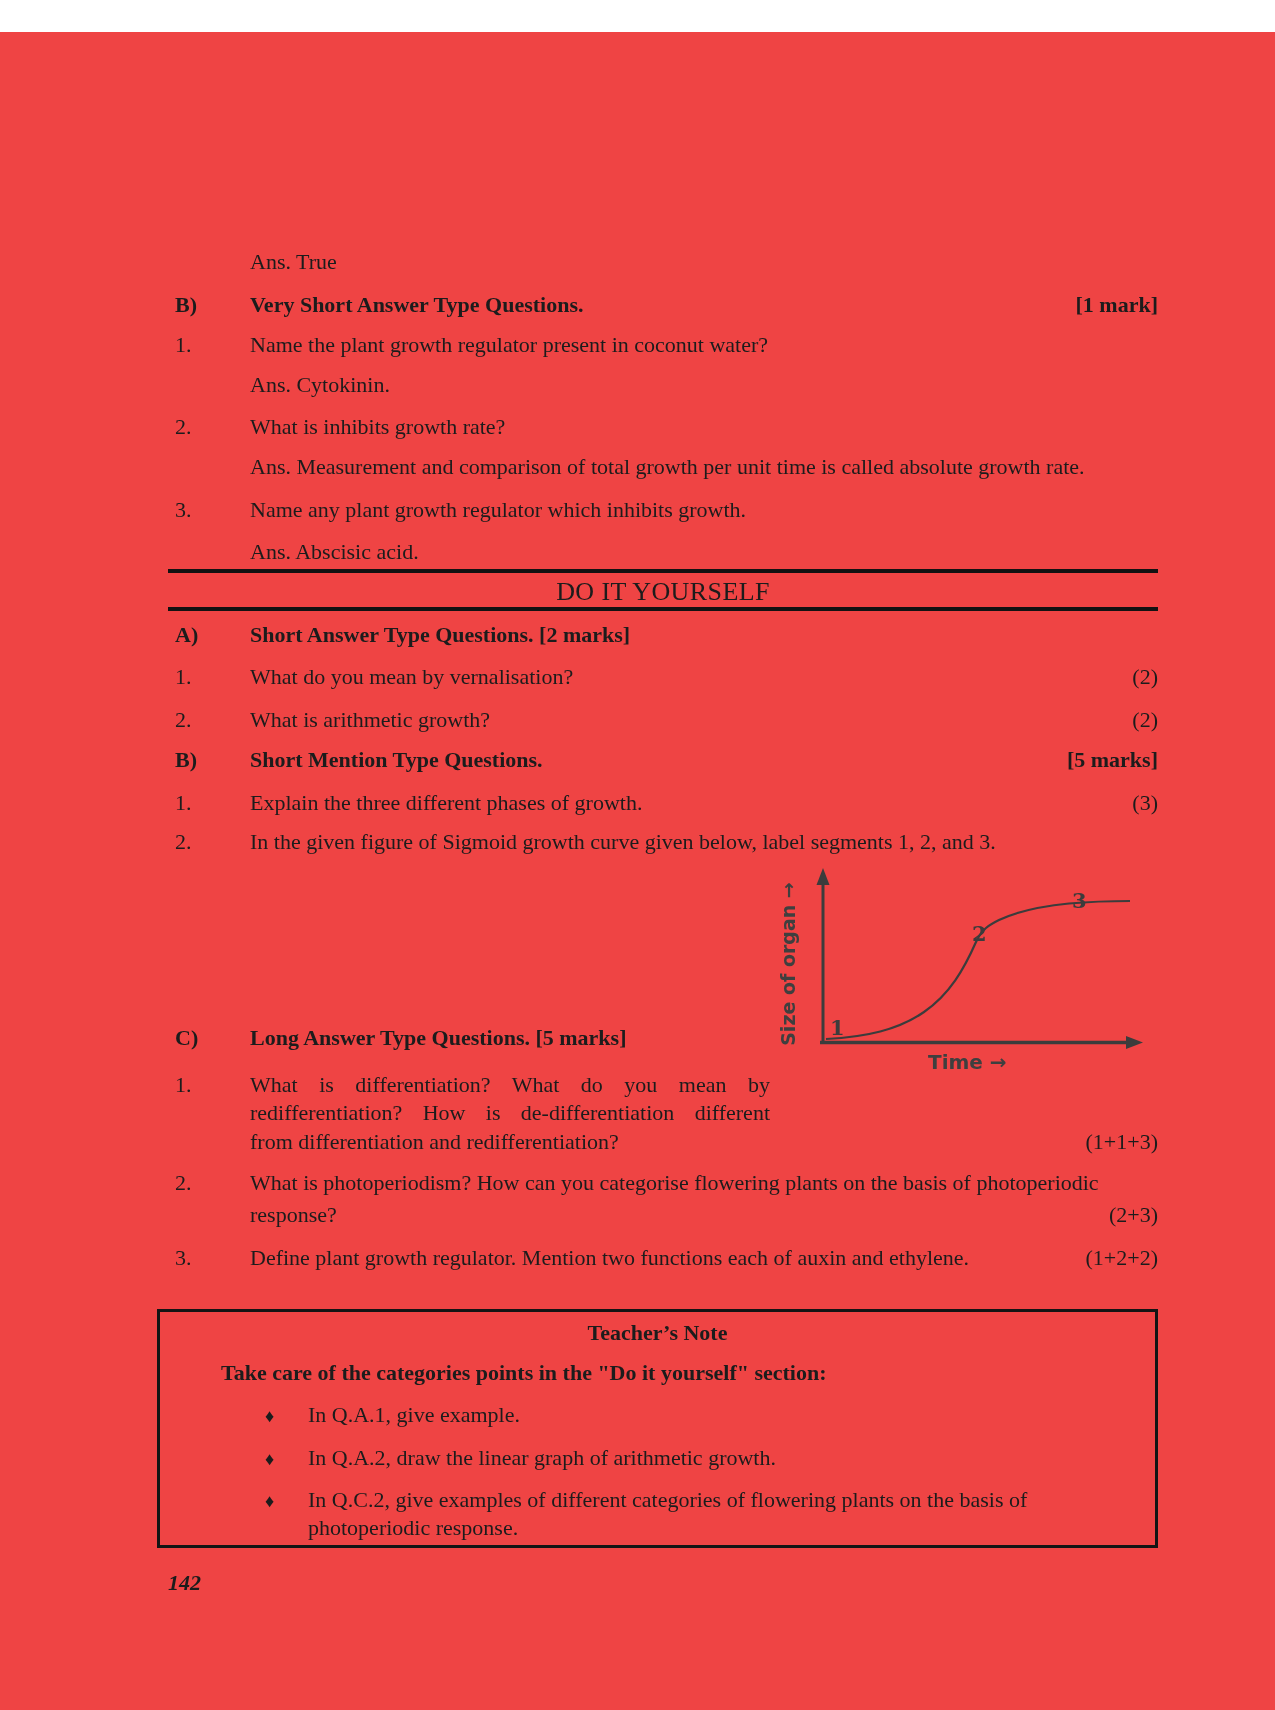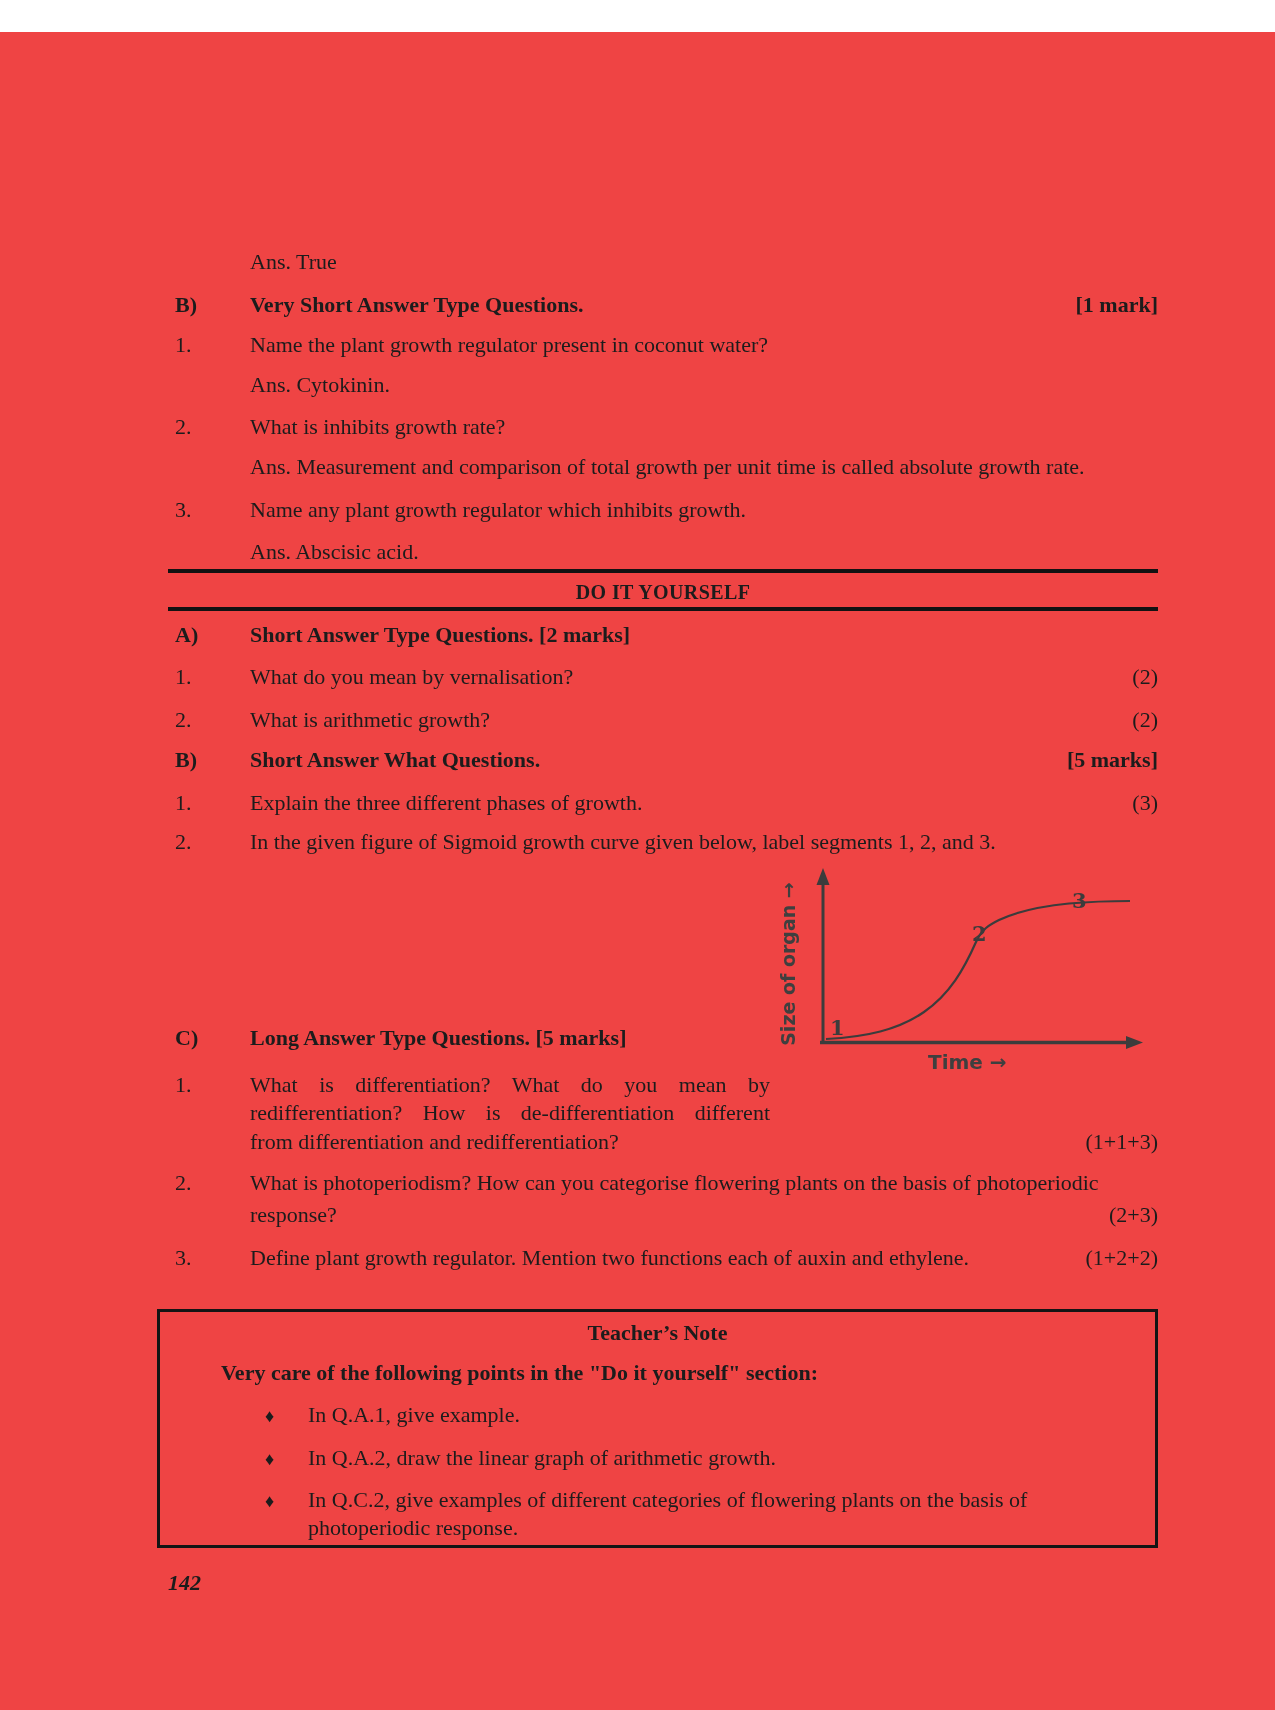--- a/index.html
+++ b/index.html
@@ -9,21 +9,21 @@
     overflow:hidden;
     margin-top:32px;
   }
   .row { position:absolute; left:168px; width:990px; line-height:26px; }
   .num { position:absolute; left:7px; top:0; }
   .txt { display:block; margin-left:82px; }
   .ansline { display:block; margin-left:82px; }
   .marks { position:absolute; right:0; top:0; }
   .bold { font-weight:bold; }
   .rule { position:absolute; left:168px; width:990px; height:4px; background:#121212; }
-  .banner { text-align:center; font-weight:bold; font-size:20px; letter-spacing:0.4px; }
+  .banner { text-align:center; font-weight:normal; font-size:26px; letter-spacing:0.4px; }
   .jl { display:block; margin-left:82px; width:520px; text-align:justify; text-align-last:justify; }
   .pl { display:block; margin-left:82px; width:520px; }
   .tnbox {
     position:absolute; left:157px; top:1277px; width:1001px; height:239px;
     border:3px solid #141414; box-sizing:border-box;
   }
   .tnrow { position:absolute; left:0; width:995px; line-height:26px; }
   .tn-title { text-align:center; font-weight:bold; }
   .tn-sub { font-weight:bold; }
   .bullet-glyph { position:absolute; left:105px; top:1px; font-size:18px; }
@@ -85,21 +85,21 @@
     <span class="marks">(2)</span>
   </div>
   <div class="row" style="top:675px">
     <span class="num">2.</span>
     <span class="txt">What is arithmetic growth?</span>
     <span class="marks">(2)</span>
   </div>
 
   <div class="row bold" style="top:715px">
     <span class="num">B)</span>
-    <span class="txt">Short Answer What Questions.</span>
+    <span class="txt">Short Mention Type Questions.</span>
     <span class="marks">[5 marks]</span>
   </div>
 
   <div class="row" style="top:758px">
     <span class="num">1.</span>
     <span class="txt">Explain the three different phases of growth.</span>
     <span class="marks">(3)</span>
   </div>
   <div class="row" style="top:797px">
     <span class="num">2.</span>
@@ -156,21 +156,21 @@
   </div>
 
   <div class="row" style="top:1213px">
     <span class="num">3.</span>
     <span class="txt">Define plant growth regulator. Mention two functions each of auxin and ethylene.</span>
     <span class="marks">(1+2+2)</span>
   </div>
 
   <div class="tnbox">
     <div class="tnrow tn-title" style="top:8px">Teacher’s Note</div>
-    <div class="tnrow tn-sub" style="top:48px; left:61px; width:900px">Very care of the following points in the "Do it yourself" section:</div>
+    <div class="tnrow tn-sub" style="top:48px; left:61px; width:900px">Take care of the categories points in the "Do it yourself" section:</div>
 
     <div class="tnrow" style="top:90px">
       <span class="bullet-glyph">♦</span>
       <span class="bullet-text">In Q.A.1, give example.</span>
     </div>
     <div class="tnrow" style="top:133px">
       <span class="bullet-glyph">♦</span>
       <span class="bullet-text">In Q.A.2, draw the linear graph of arithmetic growth.</span>
     </div>
     <div class="tnrow" style="top:175px">

